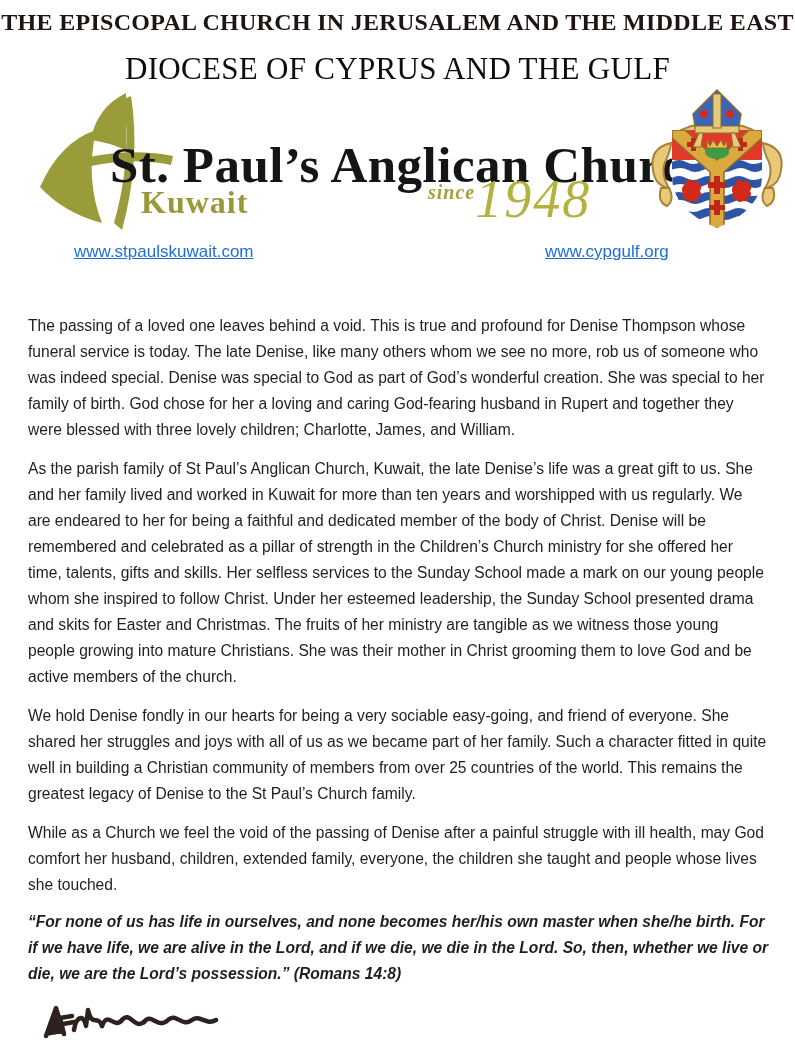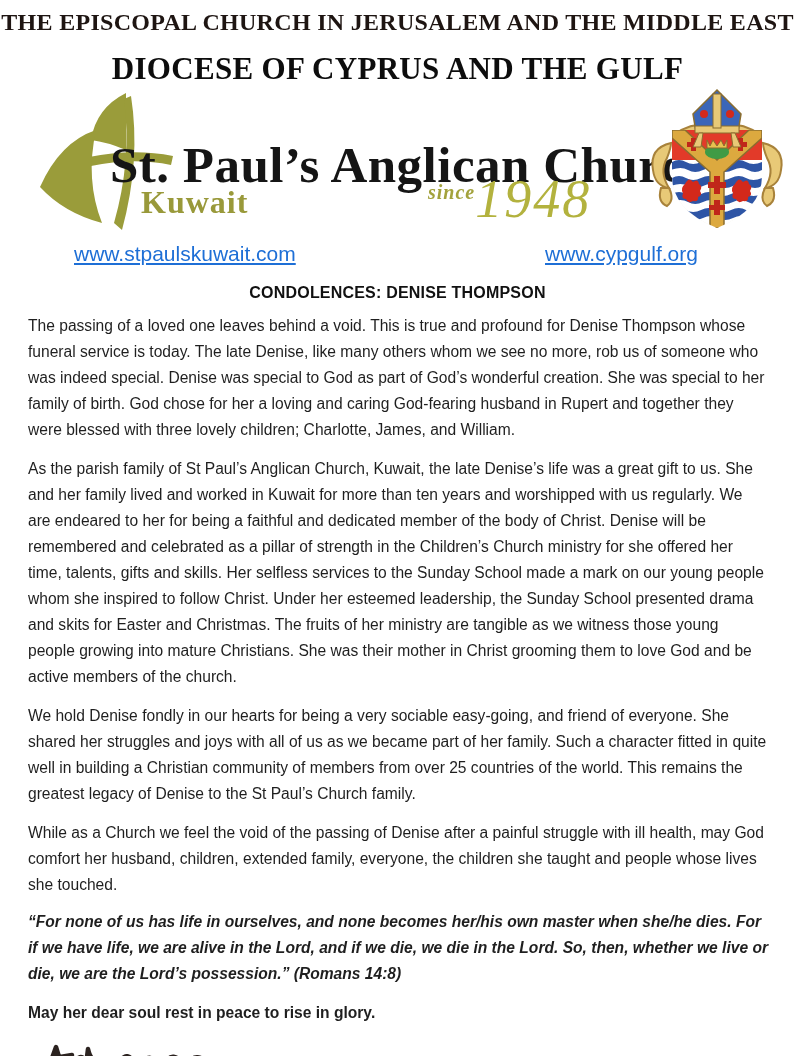--- a/index.html
+++ b/index.html
@@ -8,21 +8,21 @@
     background:#ffffff;overflow:hidden;
     font-family:"Liberation Sans",sans-serif;color:#1c1c1c;
   }
   .hdr1{
     position:absolute;top:7px;left:0;width:100%;text-align:center;
     font-family:"Liberation Serif",serif;font-weight:bold;font-size:24px;
     color:#1e1512;letter-spacing:.3px;white-space:nowrap;
   }
   .hdr2{
     position:absolute;top:49px;left:0;width:100%;text-align:center;
-    font-family:"Liberation Serif",serif;font-weight:bold;font-size:31px;
+    font-family:"Liberation Serif",serif;font-weight:normal;font-size:31px;
     color:#0d0d0d;letter-spacing:.3px;white-space:nowrap;
   }
   .logo-band{position:absolute;top:88px;left:0;width:795px;height:158px;}
   .sail-logo{position:absolute;left:33px;top:0;}
   .church-name{
     position:absolute;left:110px;top:46px;
     font-family:"Liberation Serif",serif;font-weight:bold;font-size:51px;
     color:#151515;white-space:nowrap;letter-spacing:.5px;
   }
   .church-loc{
@@ -33,21 +33,21 @@
   .since-wrap{position:absolute;left:428px;top:78px;white-space:nowrap;}
   .since-word{
     font-family:"Liberation Serif",serif;font-weight:bold;font-style:italic;
     font-size:20px;color:#a3a23c;vertical-align:18px;letter-spacing:1px;
   }
   .since-year{
     font-family:"Liberation Serif",serif;font-weight:normal;font-style:italic;
     font-size:54px;color:#b3b23e;letter-spacing:2px;
   }
   .crest{position:absolute;left:641px;top:-2px;}
-  .links-row{position:absolute;top:240px;left:0;width:795px;height:30px;font-size:21px;}
+  .links-row{position:absolute;top:240px;left:0;width:795px;height:30px;font-size:17px;}
   .weblink{color:#1e6fd6;text-decoration:underline;cursor:pointer;position:absolute;top:0;}
   .weblink.l{left:74px;} .weblink.r{left:545px;text-align:center;}
   .doc-title{
     position:absolute;top:282px;left:0;width:100%;text-align:center;
     font-weight:bold;font-size:16px;color:#111;letter-spacing:.2px;
   }
   .body-copy{
     position:absolute;top:311px;left:28px;width:741px;
     font-size:15.6px;line-height:26px;color:#1f1f1f;
   }
@@ -142,29 +142,27 @@
         <path d="M94,45 l6,14 -8,0 -2,-14 z" fill="#e8c977" stroke="#8a6d2f" stroke-width="1"></path>
       </g>
     </svg>
   </div>
 
   <div class="links-row">
     <a class="weblink l" style="color: rgb(30, 111, 214);">www.stpaulskuwait.com</a>
     <a class="weblink r" style="color: rgb(30, 111, 214);">www.cypgulf.org</a>
   </div>
 
-  <div class="doc-title">CONDOLENCES: DENISE THOMPSON</div>
 
   <div class="body-copy">
     <p>The passing of a loved one leaves behind a void. This is true and profound for Denise Thompson whose funeral service is today. The late Denise, like many others whom we see no more, rob us of someone who was indeed special. Denise was special to God as part of God’s wonderful creation. She was special to her family of birth. God chose for her a loving and caring God-fearing husband in Rupert and together they were blessed with three lovely children; Charlotte, James, and William.</p>
     <p>As the parish family of St Paul’s Anglican Church, Kuwait, the late Denise’s life was a great gift to us. She and her family lived and worked in Kuwait for more than ten years and worshipped with us regularly. We are endeared to her for being a faithful and dedicated member of the body of Christ. Denise will be remembered and celebrated as a pillar of strength in the Children’s Church ministry for she offered her time, talents, gifts and skills. Her selfless services to the Sunday School made a mark on our young people whom she inspired to follow Christ. Under her esteemed leadership, the Sunday School presented drama and skits for Easter and Christmas. The fruits of her ministry are tangible as we witness those young people growing into mature Christians. She was their mother in Christ grooming them to love God and be active members of the church.</p>
     <p>We hold Denise fondly in our hearts for being a very sociable easy-going, and friend of everyone. She shared her struggles and joys with all of us as we became part of her family. Such a character fitted in quite well in building a Christian community of members from over 25 countries of the world. This remains the greatest legacy of Denise to the St Paul’s Church family.</p>
     <p>While as a Church we feel the void of the passing of Denise after a painful struggle with ill health, may God comfort her husband, children, extended family, everyone, the children she taught and people whose lives she touched.</p>
-    <p class="quote">“For none of us has life in ourselves, and none becomes her/his own master when she/he dies. For if we have life, we are alive in the Lord, and if we die, we die in the Lord. So, then, whether we live or die, we are the Lord’s possession.”  (Romans 14:8)</p>
-    <p class="closing">May her dear soul rest in peace to rise in glory.</p>
+    <p class="quote">“For none of us has life in ourselves, and none becomes her/his own master when she/he birth. For if we have life, we are alive in the Lord, and if we die, we die in the Lord. So, then, whether we live or die, we are the Lord’s possession.”  (Romans 14:8)</p>
 
     <div class="sig-wrap">
       <svg width="190" height="46" viewBox="0 0 190 46">
         <g stroke="#2c2320" stroke-width="4.5" fill="none" stroke-linecap="round" stroke-linejoin="round">
           <path d="M6,36 L16,8 L24,34 L20,18 L32,16"></path>
           <path d="M12,26 L34,22"></path>
           <path d="M34,30 C36,16 44,14 46,26 L48,10 C52,28 58,14 62,26"></path>
           <path d="M62,26 C68,10 74,30 82,20 C90,10 94,30 104,22"></path>
           <path d="M104,22 C112,12 118,30 128,20 C136,12 142,28 152,20 C160,14 166,26 176,20"></path>
         </g>

